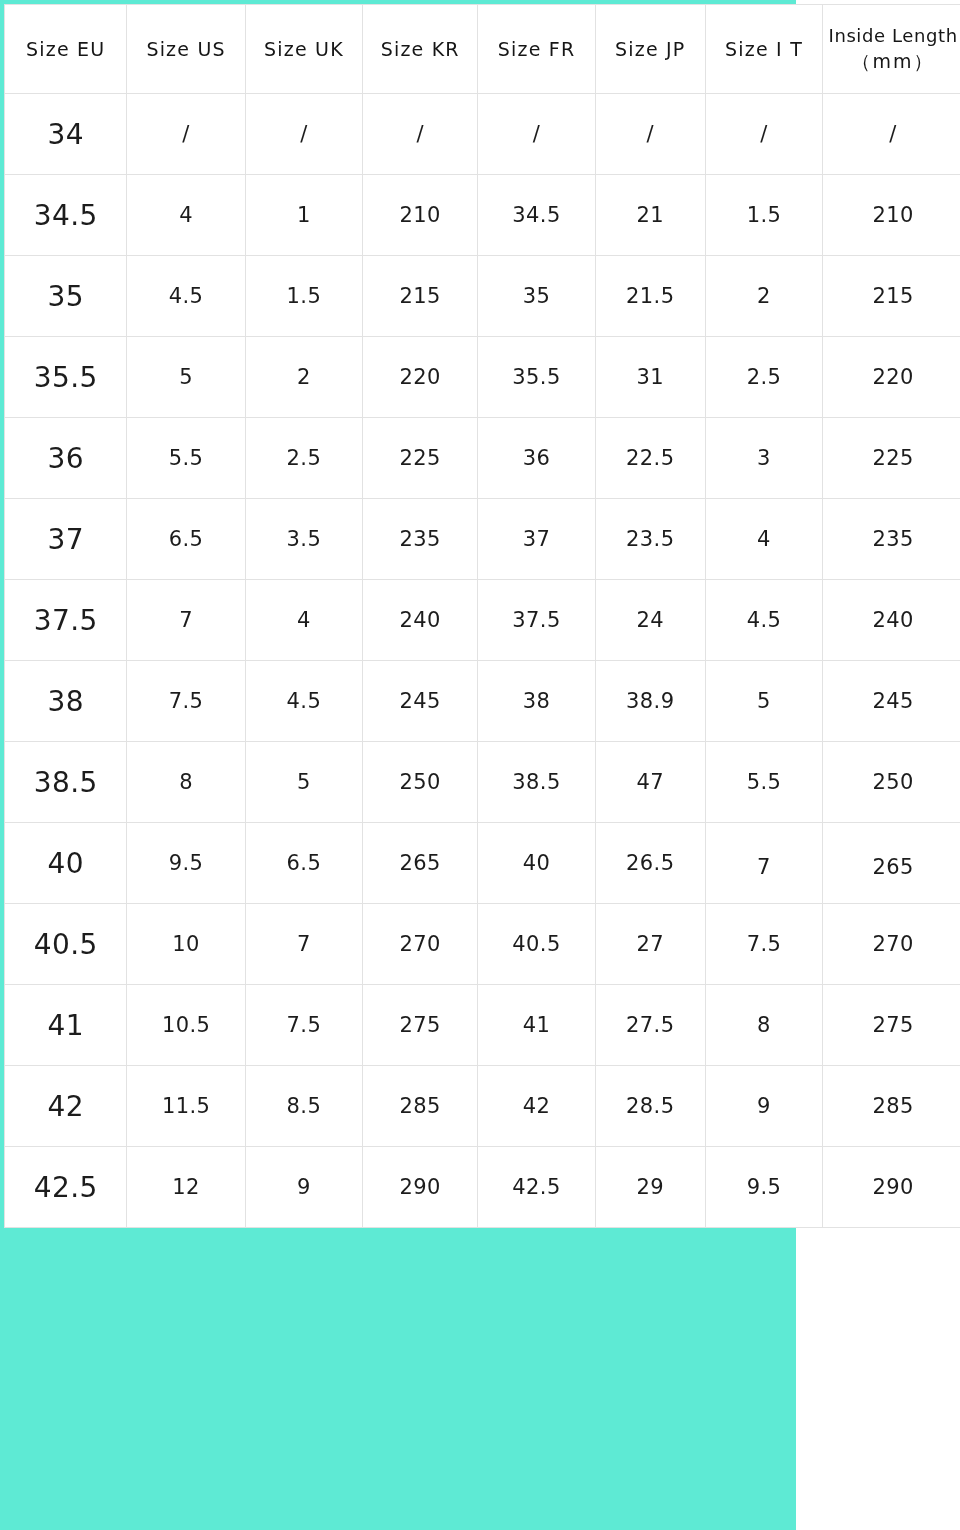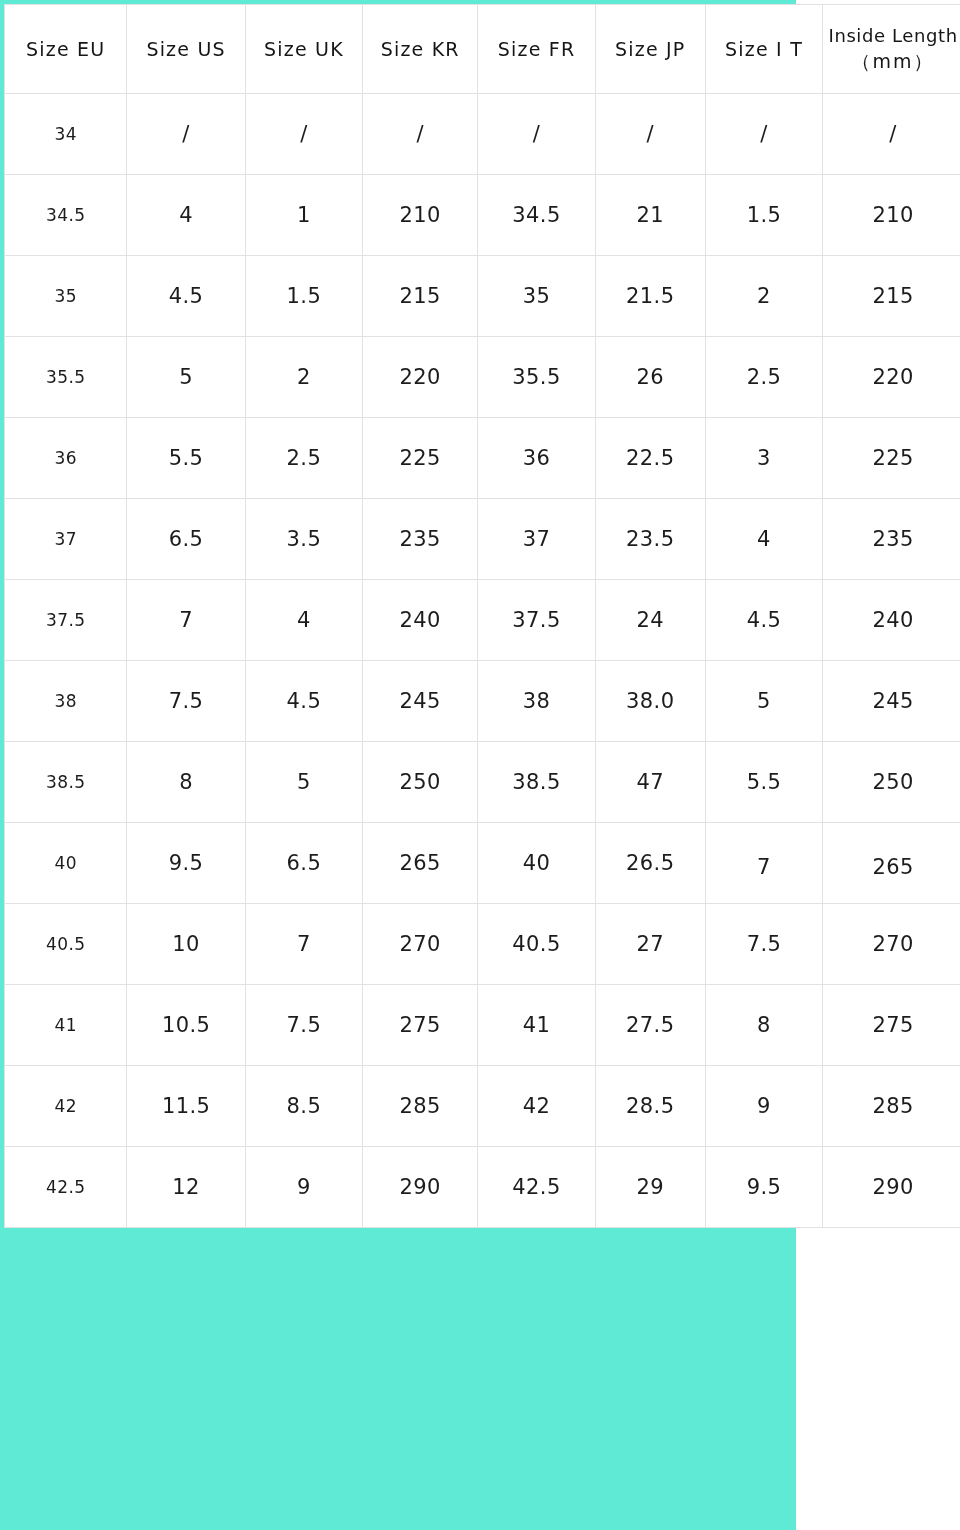--- a/index.html
+++ b/index.html
@@ -62,21 +62,21 @@
     letter-spacing: 2px;
     margin-top: 2px;
   }
   table.size-table tbody td {
     height: 80px;
     font-size: 21px;
     color: #1c1c1c;
     letter-spacing: 0.4px;
   }
   table.size-table tbody td.eu-col {
-    font-size: 17px;
+    font-size: 28px;
   }
   .nudge-down { position: relative; top: 4px; display: inline-block; }
 </style>
 </head>
 <body>
 
 <div class="sheet">
   <table class="size-table">
     <colgroup>
       <col class="c0">
@@ -133,21 +133,21 @@
           <td>21.5</td>
           <td>2</td>
           <td>215</td>
         </tr>
         <tr>
           <td class="eu-col">35.5</td>
           <td>5</td>
           <td>2</td>
           <td>220</td>
           <td>35.5</td>
-          <td>26</td>
+          <td>31</td>
           <td>2.5</td>
           <td>220</td>
         </tr>
         <tr>
           <td class="eu-col">36</td>
           <td>5.5</td>
           <td>2.5</td>
           <td>225</td>
           <td>36</td>
           <td>22.5</td>
@@ -173,21 +173,21 @@
           <td>24</td>
           <td>4.5</td>
           <td>240</td>
         </tr>
         <tr>
           <td class="eu-col">38</td>
           <td>7.5</td>
           <td>4.5</td>
           <td>245</td>
           <td>38</td>
-          <td>38.0</td>
+          <td>38.9</td>
           <td>5</td>
           <td>245</td>
         </tr>
         <tr>
           <td class="eu-col">38.5</td>
           <td>8</td>
           <td>5</td>
           <td>250</td>
           <td>38.5</td>
           <td>47</td>

